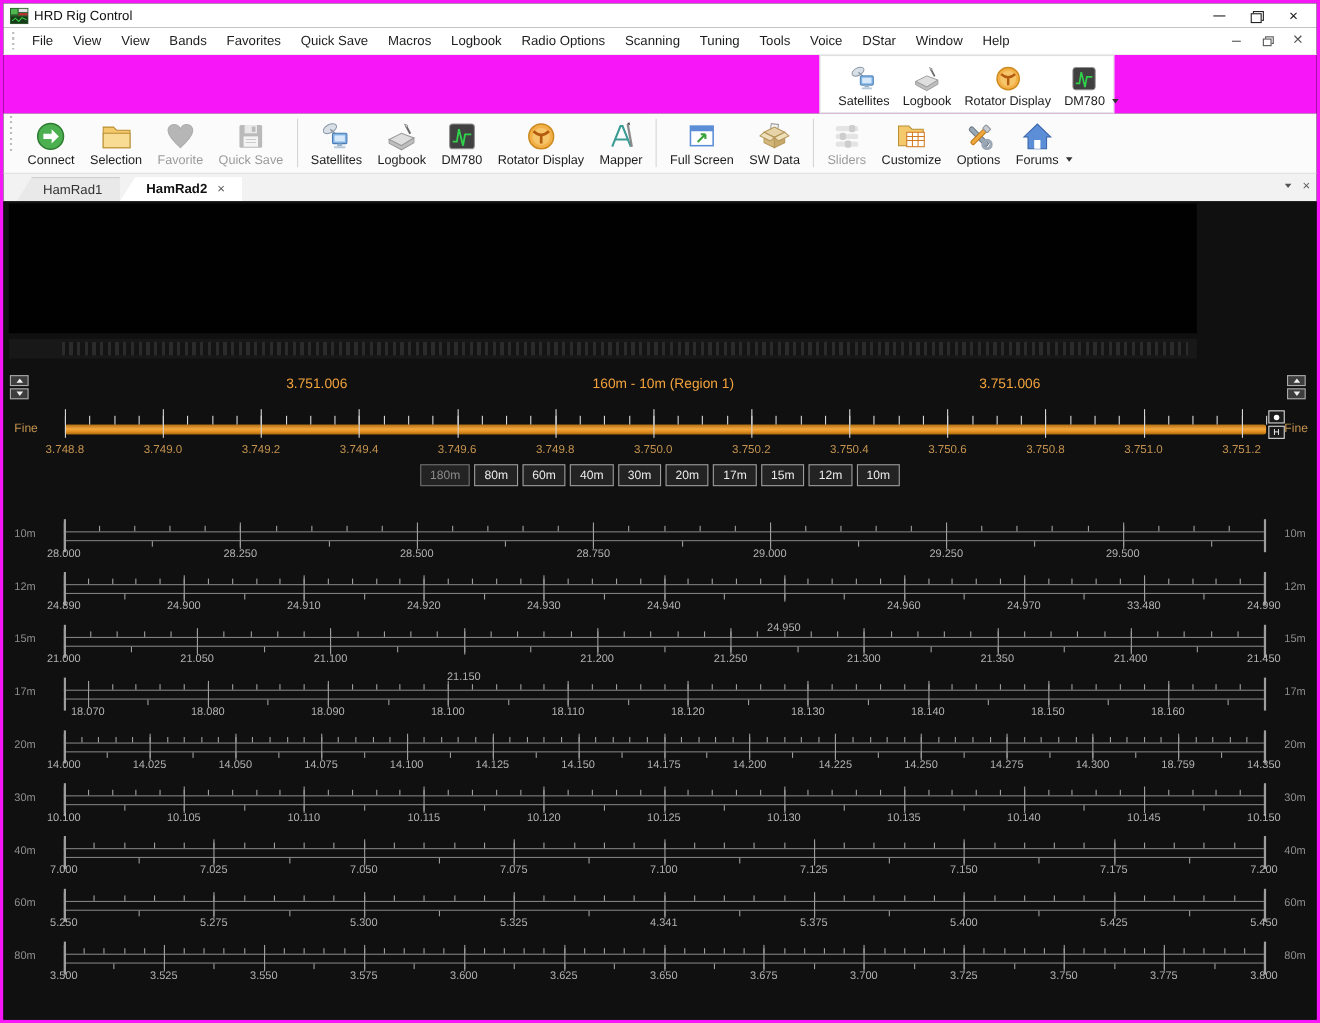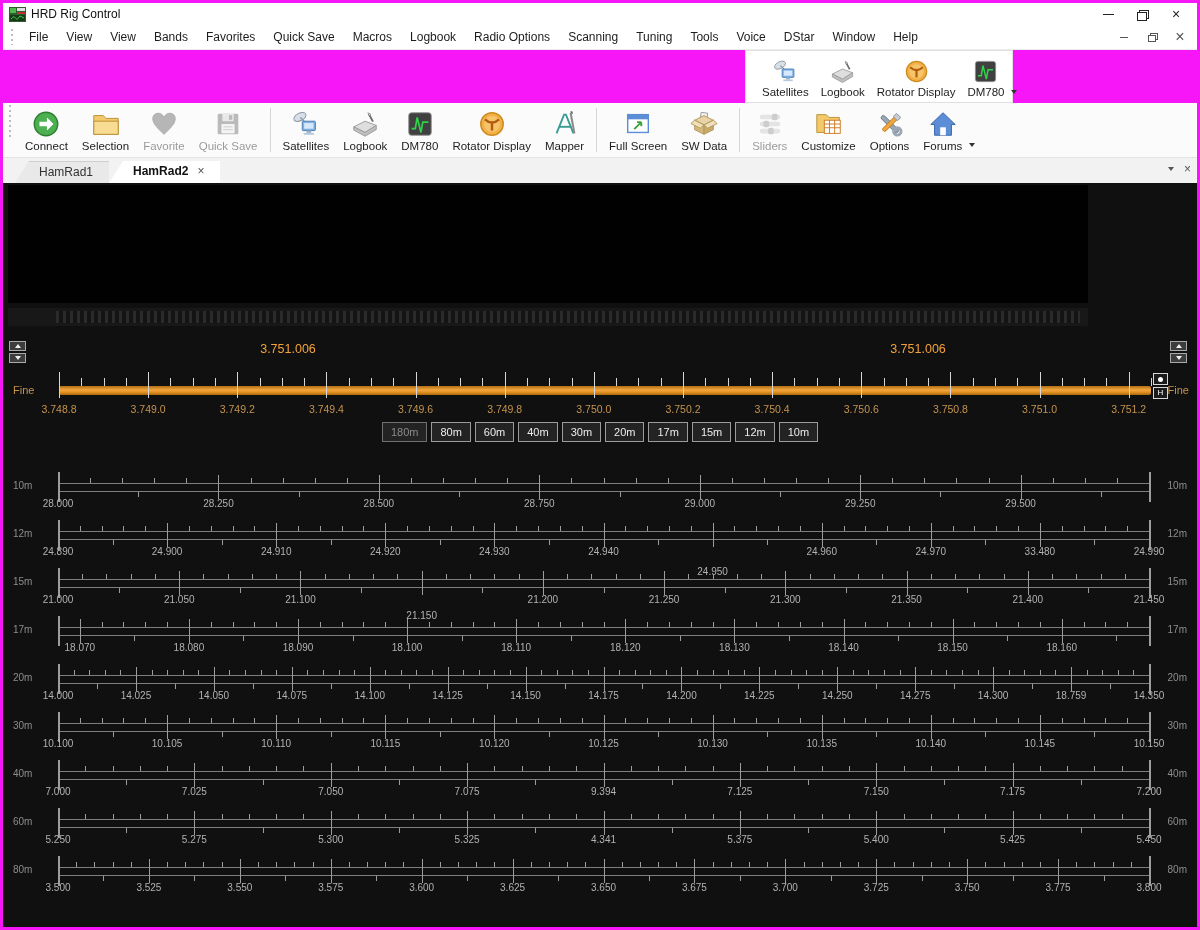--- a/index.html
+++ b/index.html
@@ -360,20 +360,21 @@
 
     <div class="spin" style="left:6px;top:158px;">
       <button class="spinbtn">
           <span class="up-arrow"></span>
         </button>
       <button class="spinbtn">
           <span class="down-arrow"></span>
         </button>
     </div>
     <div class="freq-text" style="left:170px;width:230px;">3.751.006</div>
+    <div class="freq-text" style="left:440px;width:320px;">160m - 10m (Region 1)</div>
     <div class="freq-text" style="left:800px;width:230px;">3.751.006</div>
     <div class="spin" style="right:10px;top:158px;">
       <button class="spinbtn">
           <span class="up-arrow"></span>
         </button>
       <button class="spinbtn">
           <span class="down-arrow"></span>
         </button>
     </div>
 
@@ -1081,21 +1082,21 @@
             <span class="b-tick" style="left: 100%; top: 5px; height: 30px; width: 2px;"></span>
             <span class="b-tick" style="left: 0%; top: 8px; height: 24px;"></span>
             <span class="b-label" style="left: 0%;">7.000</span>
             <span class="b-tick" style="left: 12.5%; top: 8px; height: 24px;"></span>
             <span class="b-label" style="left: 12.5%;">7.025</span>
             <span class="b-tick" style="left: 25%; top: 8px; height: 24px;"></span>
             <span class="b-label" style="left: 25%;">7.050</span>
             <span class="b-tick" style="left: 37.5%; top: 8px; height: 24px;"></span>
             <span class="b-label" style="left: 37.5%;">7.075</span>
             <span class="b-tick" style="left: 50%; top: 8px; height: 24px;"></span>
-            <span class="b-label" style="left: 50%;">9.394</span>
+            <span class="b-label" style="left: 50%;">7.100</span>
             <span class="b-tick" style="left: 62.5%; top: 8px; height: 24px;"></span>
             <span class="b-label" style="left: 62.5%;">7.125</span>
             <span class="b-tick" style="left: 75%; top: 8px; height: 24px;"></span>
             <span class="b-label" style="left: 75%;">7.150</span>
             <span class="b-tick" style="left: 87.5%; top: 8px; height: 24px;"></span>
             <span class="b-label" style="left: 87.5%;">7.175</span>
             <span class="b-tick" style="left: 100%; top: 8px; height: 24px;"></span>
             <span class="b-label" style="left: 100%;">7.200</span>
             <span class="b-tick" style="left: 2.5%; top: 11px; height: 5px;"></span>
             <span class="b-tick" style="left: 5%; top: 11px; height: 5px;"></span>

